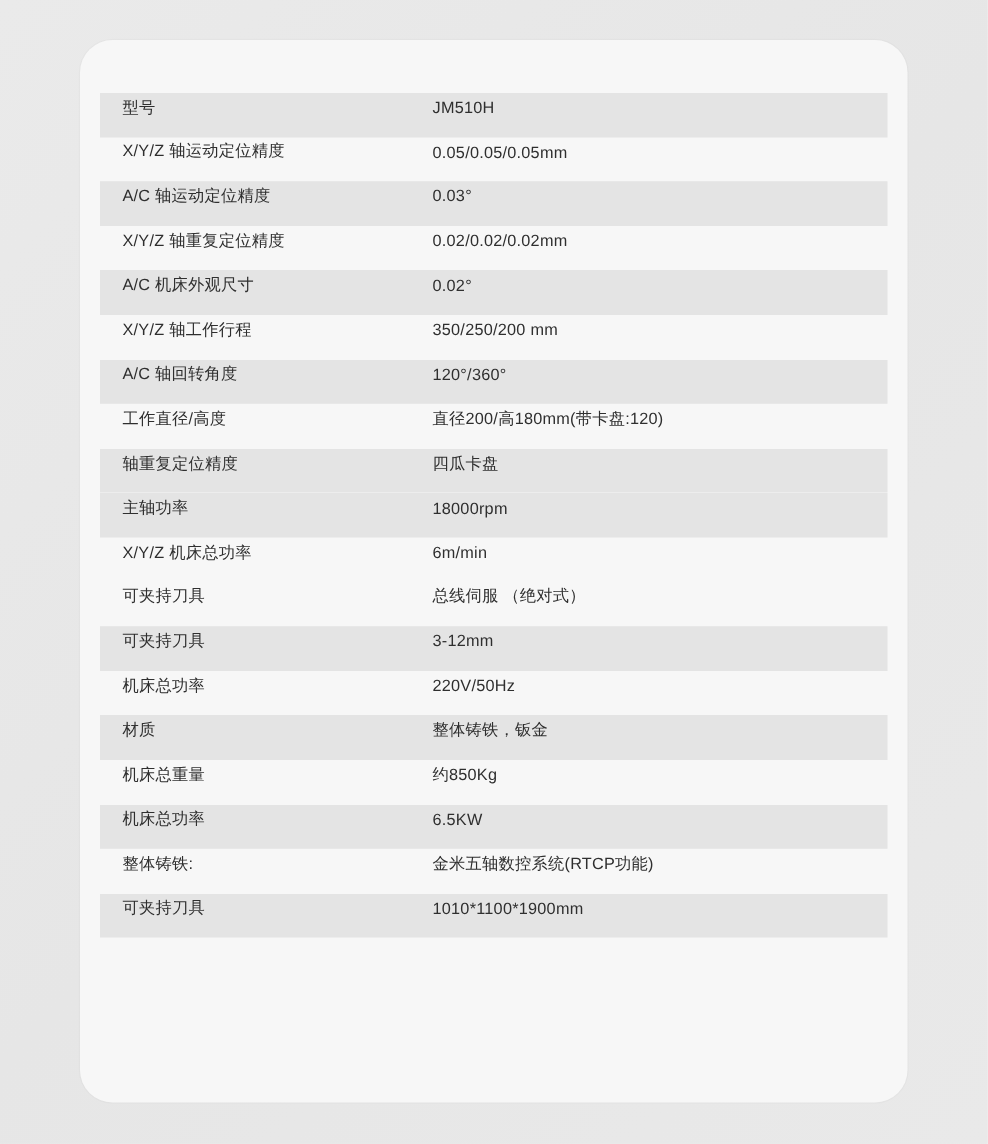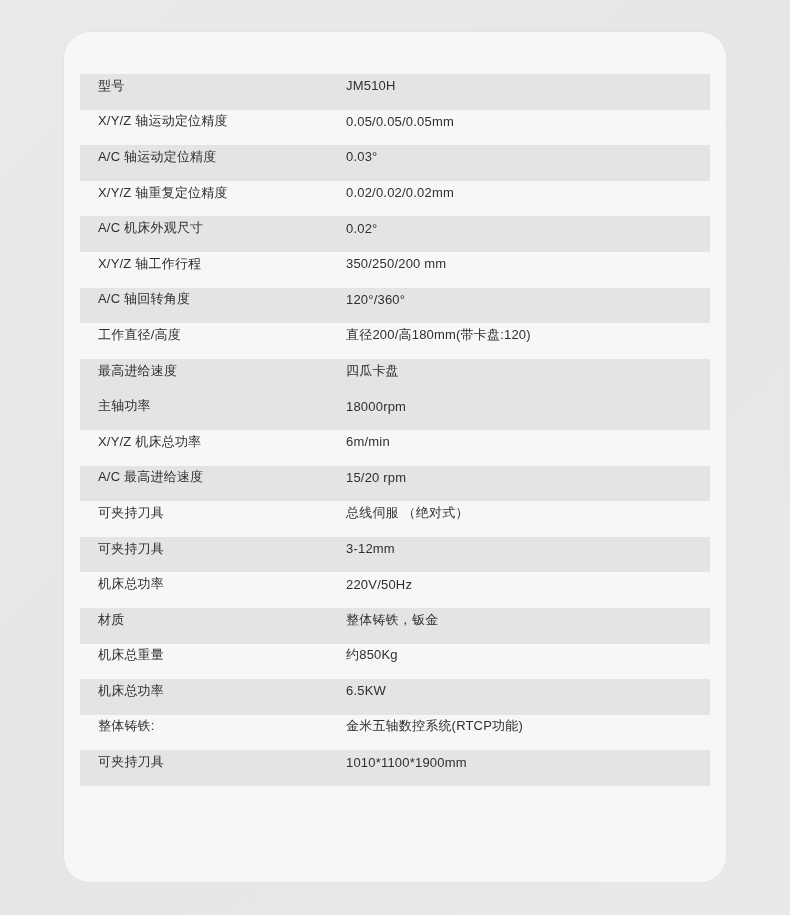--- a/index.html
+++ b/index.html
@@ -97,34 +97,30 @@
           </tr>
           <tr class="shaded">
             <td class="label">A/C 轴回转角度</td>
             <td class="value">120°/360°</td>
           </tr>
           <tr class="plain">
             <td class="label">工作直径/高度</td>
             <td class="value">直径200/高180mm(带卡盘:120)</td>
           </tr>
           <tr class="shaded">
-            <td class="label">最高进给速度</td>
+            <td class="label">轴重复定位精度</td>
             <td class="value">四瓜卡盘</td>
           </tr>
           <tr class="shaded">
             <td class="label">主轴功率</td>
             <td class="value"> 18000rpm</td>
           </tr>
           <tr class="plain">
             <td class="label">X/Y/Z 机床总功率</td>
             <td class="value">6m/min</td>
-          </tr>
-          <tr class="shaded">
-            <td class="label">A/C 最高进给速度</td>
-            <td class="value">15/20 rpm</td>
           </tr>
           <tr class="plain">
             <td class="label">可夹持刀具</td>
             <td class="value">总线伺服 （绝对式）</td>
           </tr>
           <tr class="shaded">
             <td class="label">可夹持刀具</td>
             <td class="value">3-12mm</td>
           </tr>
           <tr class="plain">

